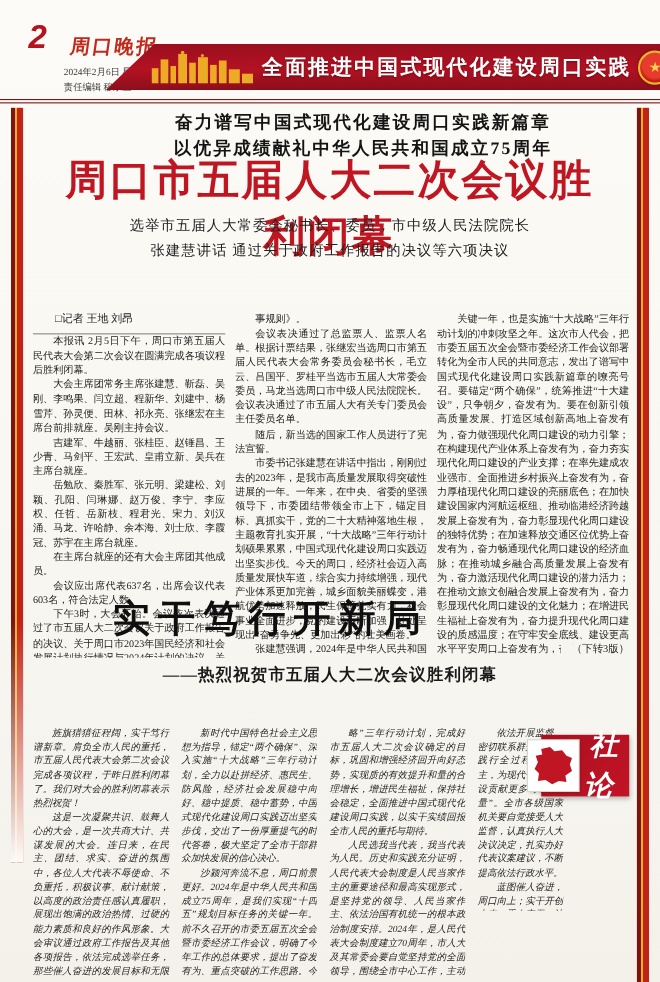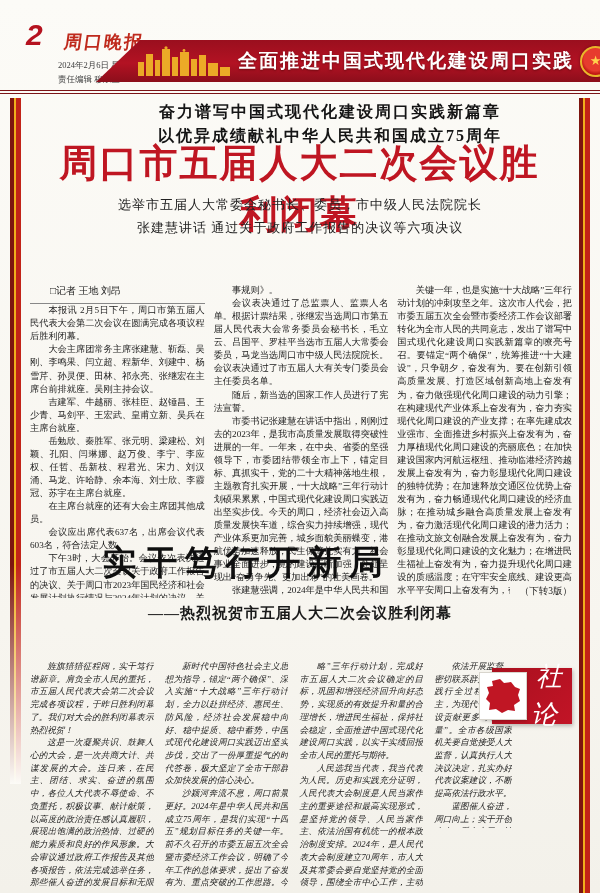--- a/index.html
+++ b/index.html
@@ -54,21 +54,21 @@
           font-weight:700;font-size:15px;color:#1a1a1a;letter-spacing:1px;}
   .art2{position:absolute;left:30px;top:644px;width:542px;height:244px;display:flex;gap:11px;}
   .art2 .col{flex:1;overflow:hidden;font-style:italic;font-size:8.6px;line-height:1.48;text-align:justify;margin-top:16px;}
   .art2 .col.c4{overflow:visible;display:flex;flex-direction:row;}
   .c4text{height:168px;overflow:hidden;}
   .editorial-box{margin-top:8px;margin-left:-20px;width:132px;height:56px;position:relative;
           background:linear-gradient(135deg,#a9101f,#c21426);display:flex;align-items:center;
           box-shadow:1px 2px 4px rgba(0,0,0,.25);}
   .map-square{width:46px;height:46px;background:#fff;margin-left:-12px;display:flex;align-items:center;
           justify-content:center;box-shadow:0 0 0 1px #d8d5cd,1px 2px 3px rgba(0,0,0,.2);}
-  .editorial-label{flex:1;text-align:center;font-weight:400;font-size:26px;color:#fff;letter-spacing:10px;
+  .editorial-label{flex:1;text-align:center;font-weight:700;font-size:26px;color:#fff;letter-spacing:10px;
           text-indent:10px;font-family:"Liberation Serif","DejaVu Serif",serif;}
 </style>
 </head>
 <body>
 
 <div class="page">
 
   <div class="header">
     <div class="pagenum">2</div>
     <div class="masthead">周口晚报</div>

